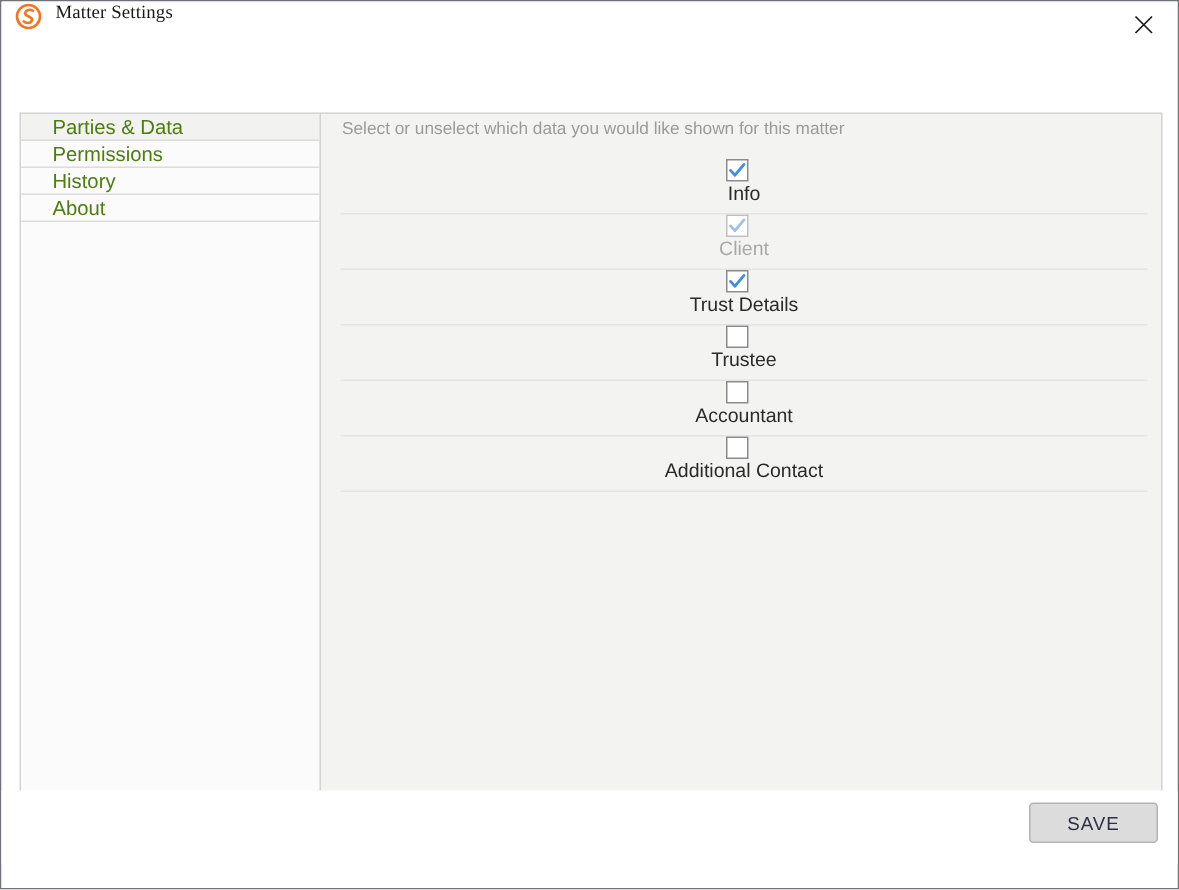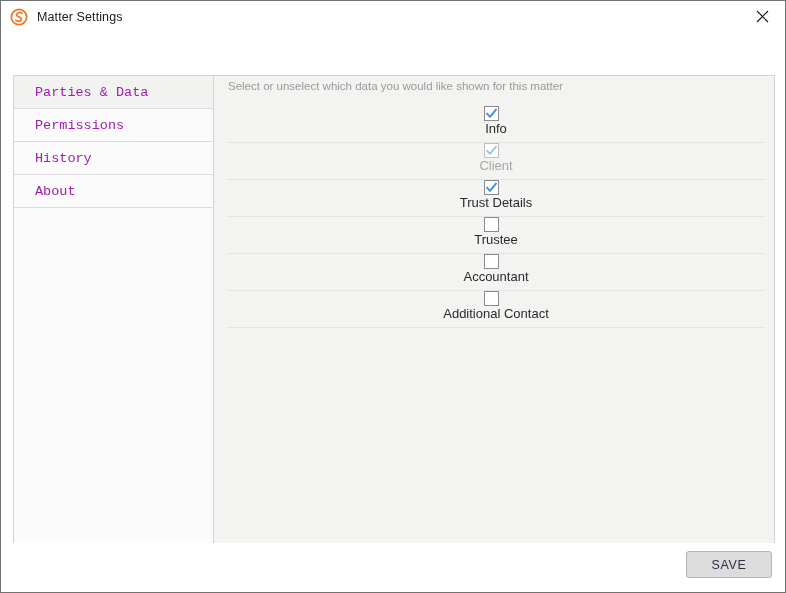--- a/index.html
+++ b/index.html
@@ -22,23 +22,23 @@
     display: flex;
     flex-direction: column;
   }
 
   
   .titlebar {
     height: 31px;
     min-height: 31px;
     background: #ffffff;
     display: flex;
-    align-items: center;
     position: relative;
     flex: 0 0 auto;
+    font-family: Liberation Serif, serif;
   }
   .app-icon {
     width: 20px;
     height: 20px;
     margin-left: 8px;
     margin-right: 8px;
     flex: 0 0 auto;
     display: block;
   }
   .title-text {
@@ -75,32 +75,31 @@
     width: 201px;
     height: 499px;
     background: #fbfbfb;
     border-left: 1px solid #d4d4d4;
     border-top: 1px solid #d4d4d4;
     border-bottom: 1px solid #d4d4d4;
     border-right: none;
   }
   .tab {
     position: relative;
-    height: 33px;
+    height: 18px;
     display: flex;
     align-items: center;
     padding-left: 21px;
     font-size: 13.5px;
-    color: #a21caf;
+    color: #4d7c0f;
     border-bottom: 1px solid #dcdcdc;
     border-right: 1px solid #dcdcdc;
     background: #fbfbfb;
     cursor: default;
     white-space: nowrap;
-    font-family: Liberation Mono, monospace;
   }
   .tab.selected {
     background: #f2f2f0;
     border-right: 1px solid #f2f2f0;
   }
 
   
   .content {
     position: absolute;
     left: 212px;
@@ -163,21 +162,21 @@
     color: #2a2a2a;
     white-space: nowrap;
   }
   .row.disabled .row-label { color: #a8a8a8; }
 
   
   .footer {
     position: absolute;
     left: 0;
     right: 0;
-    bottom: 0;
+    bottom: 16px;
     height: 49px;
     background: #ffffff;
   }
   .save-btn {
     position: absolute;
     right: 13px;
     top: 8px;
     width: 86px;
     height: 27px;
     background: #dcdcdc;

